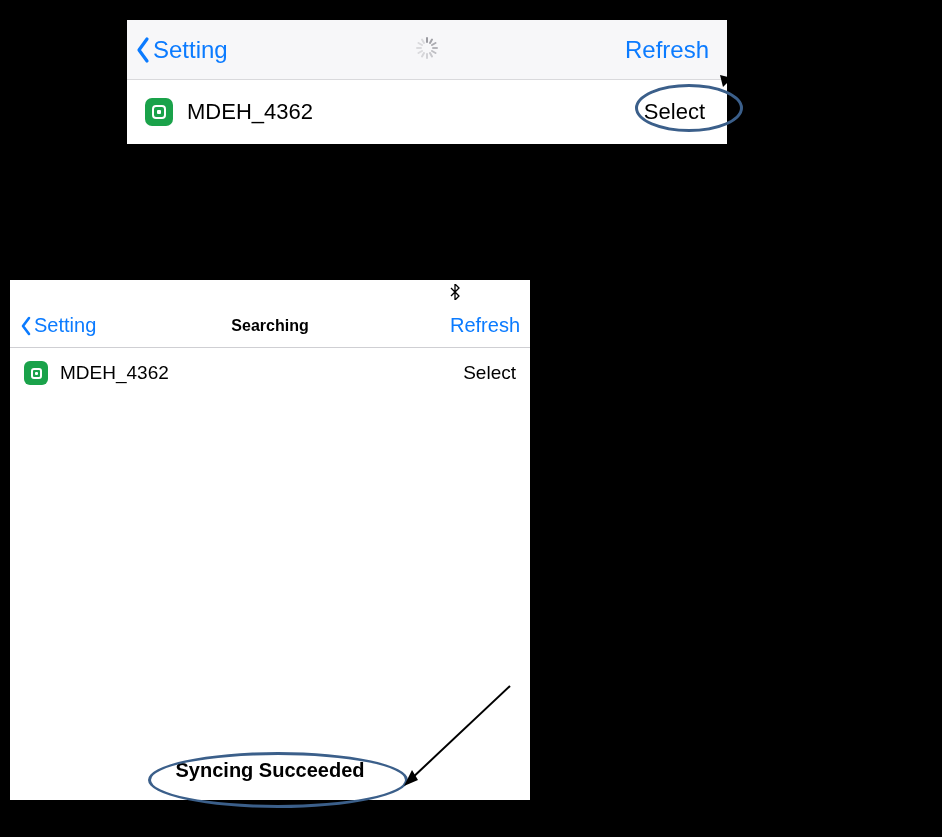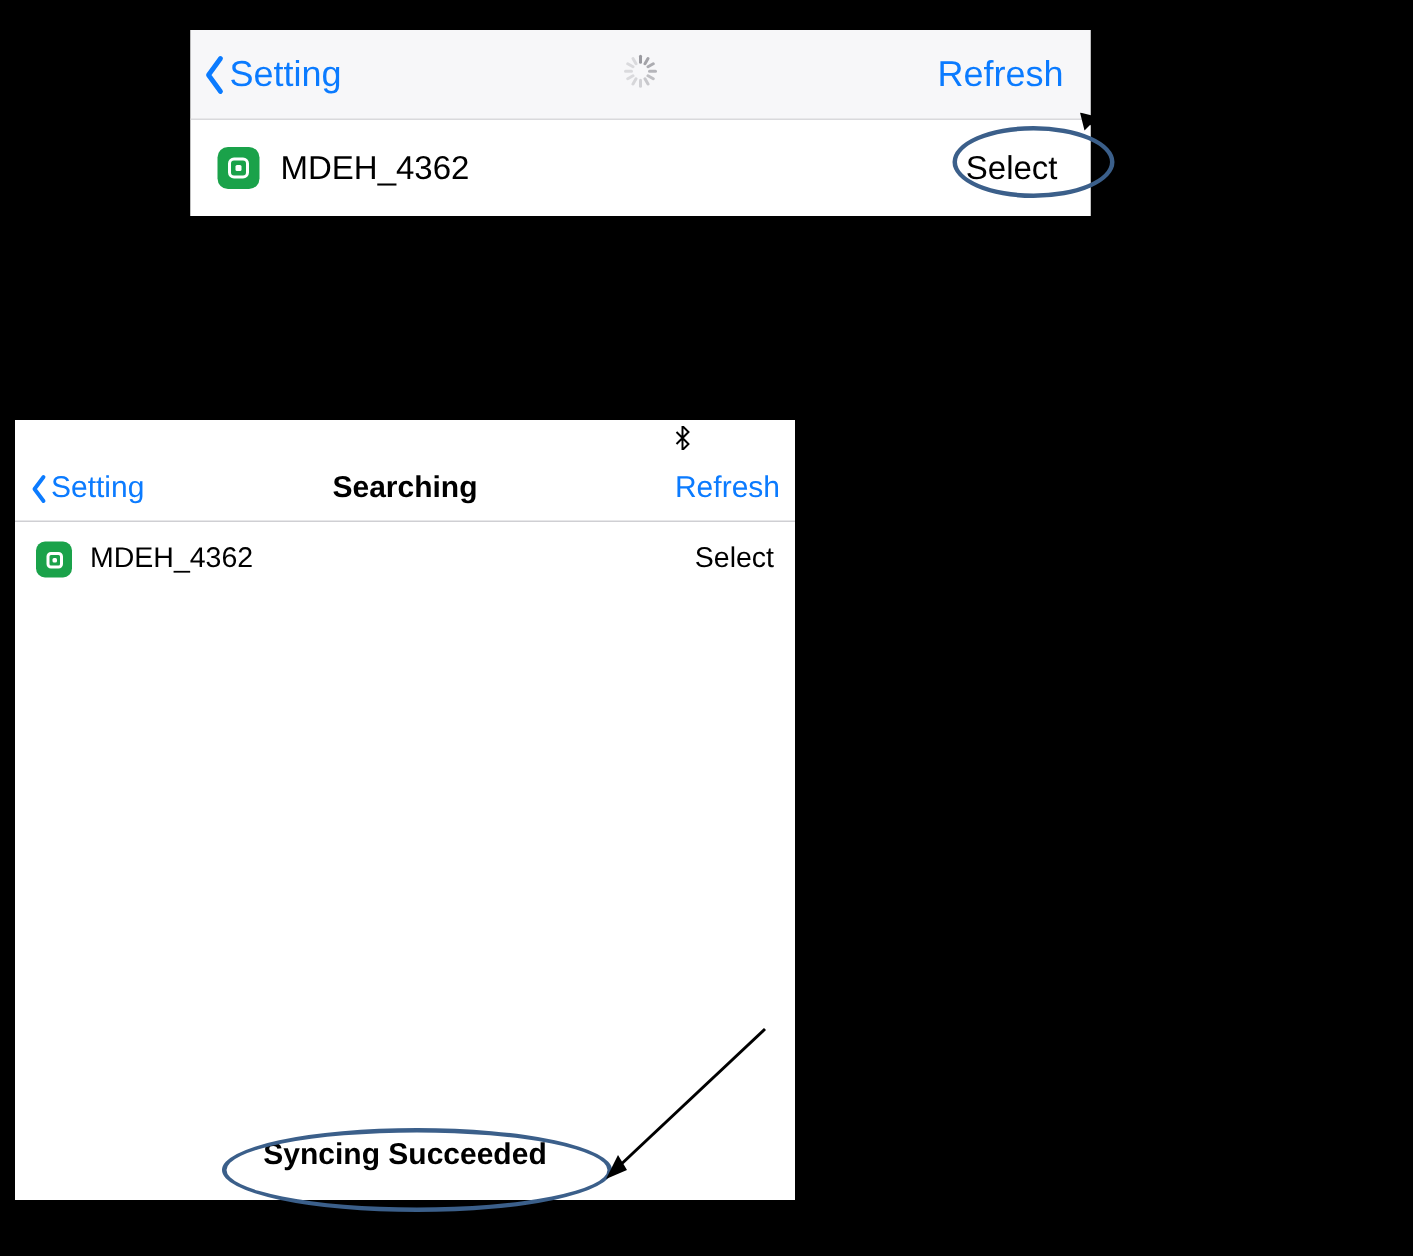--- a/index.html
+++ b/index.html
@@ -118,21 +118,21 @@
     align-items: center;
     color: #0b7bff;
     font-size: 20px;
     cursor: pointer;
   }
   .panel2 .back2 svg { width: 12px; height: 20px; margin-right: 2px; }
   .panel2 .title2 {
     position: absolute;
     left: 50%;
     transform: translateX(-50%);
-    font-size: 20px;
+    font-size: 16px;
     font-weight: 700;
     color: #000;
   }
   .panel2 .refresh2 {
     margin-left: auto;
     color: #0b7bff;
     font-size: 20px;
     cursor: pointer;
   }
   .panel2 .row2 {

